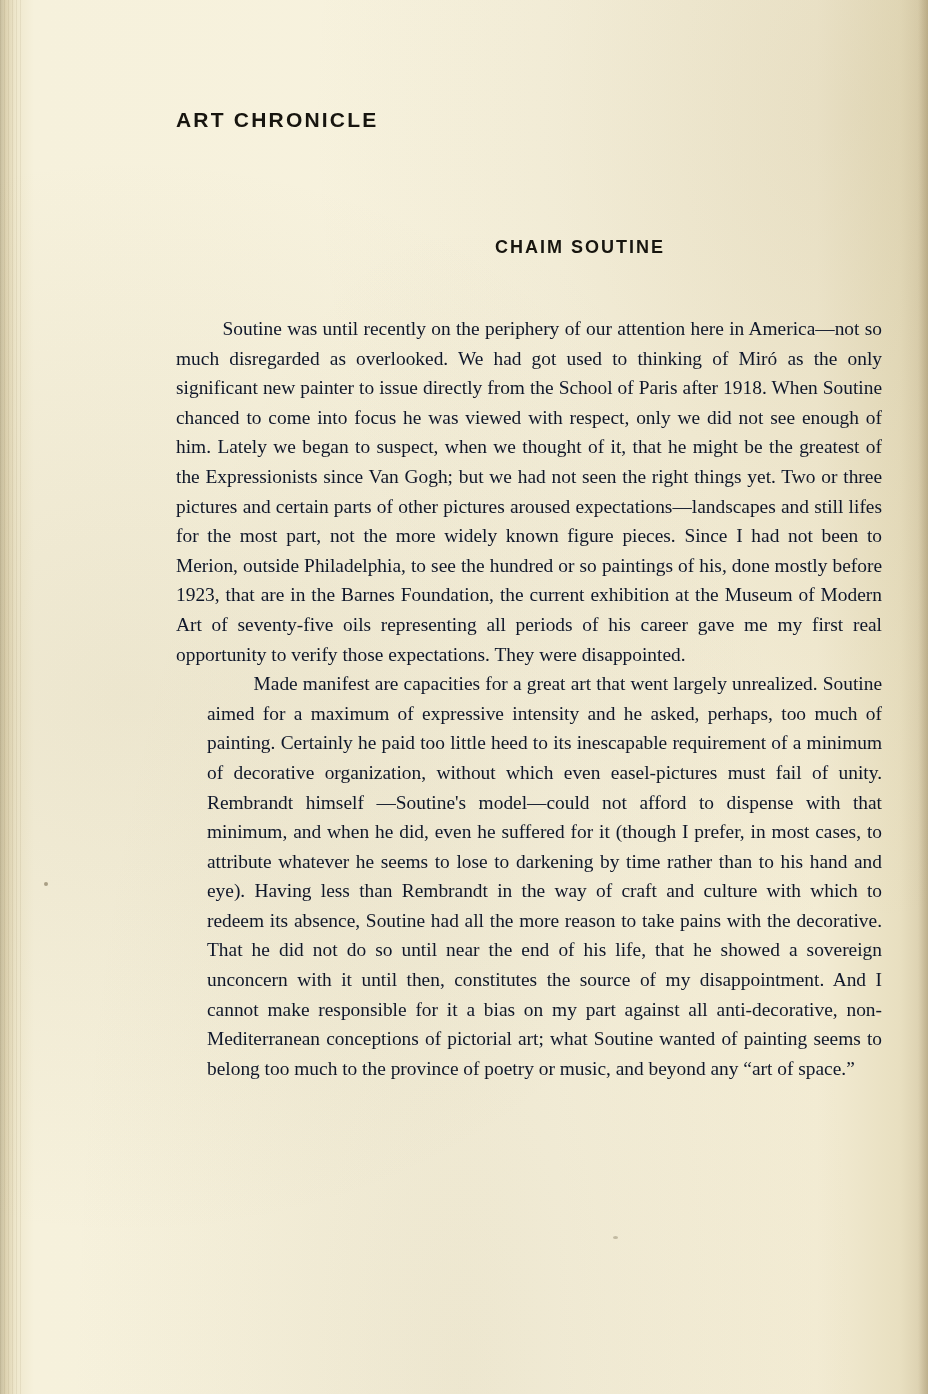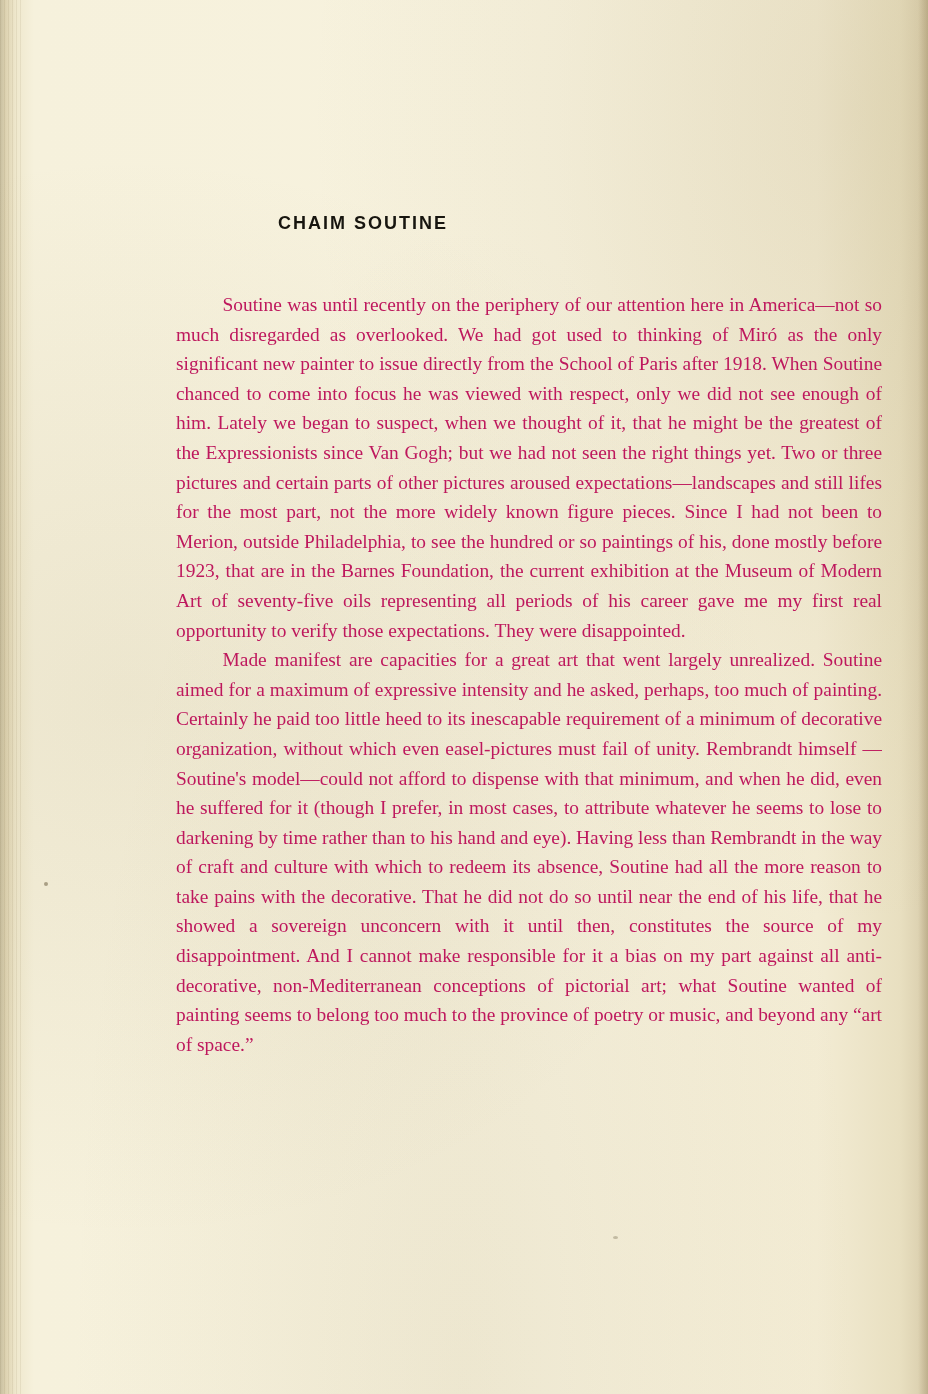--- a/index.html
+++ b/index.html
@@ -76,37 +76,39 @@
     color: #17150f;
   }
 
   h2.article-title {
     font-family: "Liberation Sans", sans-serif;
     font-weight: bold;
     font-size: 18px;
     letter-spacing: 2.0px;
     margin: 105px 0 0 102px;
     color: #17150f;
+    text-align: center;
   }
 
   .body-text {
     margin-top: 56px;
     font-size: 19.4px;
     line-height: 29.6px;
     text-align: justify;
     text-justify: inter-word;
-    color: #be185d;
+    color: #0f172a;
     hyphens: none;
   }
   .body-text p {
     margin: 0;
     text-indent: 2.4em;
   }
   .body-text p + p {
     margin-top: 0;
+    margin-left: 31px;
   }
 
   
   .speck {
     position: absolute;
     background: #6b5f44;
     border-radius: 50%;
     opacity: .55;
   }
   .speck.s1 { left: 44px;  top: 882px;  width: 4px;  height: 4px; }
@@ -117,20 +119,21 @@
 
 <div class="page">
   <div class="binding"></div>
   <div class="edge-right"></div>
   <div class="speck s1"></div>
   <div class="speck s2"></div>
 </div>
 
 <div class="content">
 
+  <h1 class="chronicle">ART CHRONICLE</h1>
 
   <h2 class="article-title">CHAIM SOUTINE</h2>
 
   <div class="body-text">
     <p>Soutine was until recently on the periphery of our attention here in America—not so much disregarded as overlooked. We had got used to thinking of Miró as the only significant new painter to issue directly from the School of Paris after 1918. When Soutine chanced to come into focus he was viewed with respect, only we did not see enough of him. Lately we began to suspect, when we thought of it, that he might be the greatest of the Expressionists since Van Gogh; but we had not seen the right things yet. Two or three pictures and certain parts of other pictures aroused expectations—landscapes and still lifes for the most part, not the more widely known figure pieces. Since I had not been to Merion, outside Philadelphia, to see the hundred or so paintings of his, done mostly before 1923, that are in the Barnes Foundation, the current exhibition at the Museum of Modern Art of seventy-five oils representing all periods of his career gave me my first real opportunity to verify those expectations. They were disappointed.</p>
     <p>Made manifest are capacities for a great art that went largely unrealized. Soutine aimed for a maximum of expressive intensity and he asked, perhaps, too much of painting. Certainly he paid too little heed to its inescapable requirement of a minimum of decorative organization, without which even easel-pictures must fail of unity. Rembrandt himself —Soutine's model—could not afford to dispense with that minimum, and when he did, even he suffered for it (though I prefer, in most cases, to attribute whatever he seems to lose to darkening by time rather than to his hand and eye). Having less than Rembrandt in the way of craft and culture with which to redeem its absence, Soutine had all the more reason to take pains with the decorative. That he did not do so until near the end of his life, that he showed a sovereign unconcern with it until then, constitutes the source of my disappointment. And I cannot make responsible for it a bias on my part against all anti-decorative, non-Mediterranean conceptions of pictorial art; what Soutine wanted of painting seems to belong too much to the province of poetry or music, and beyond any “art of space.”</p>
   </div>
 
 </div>
 

